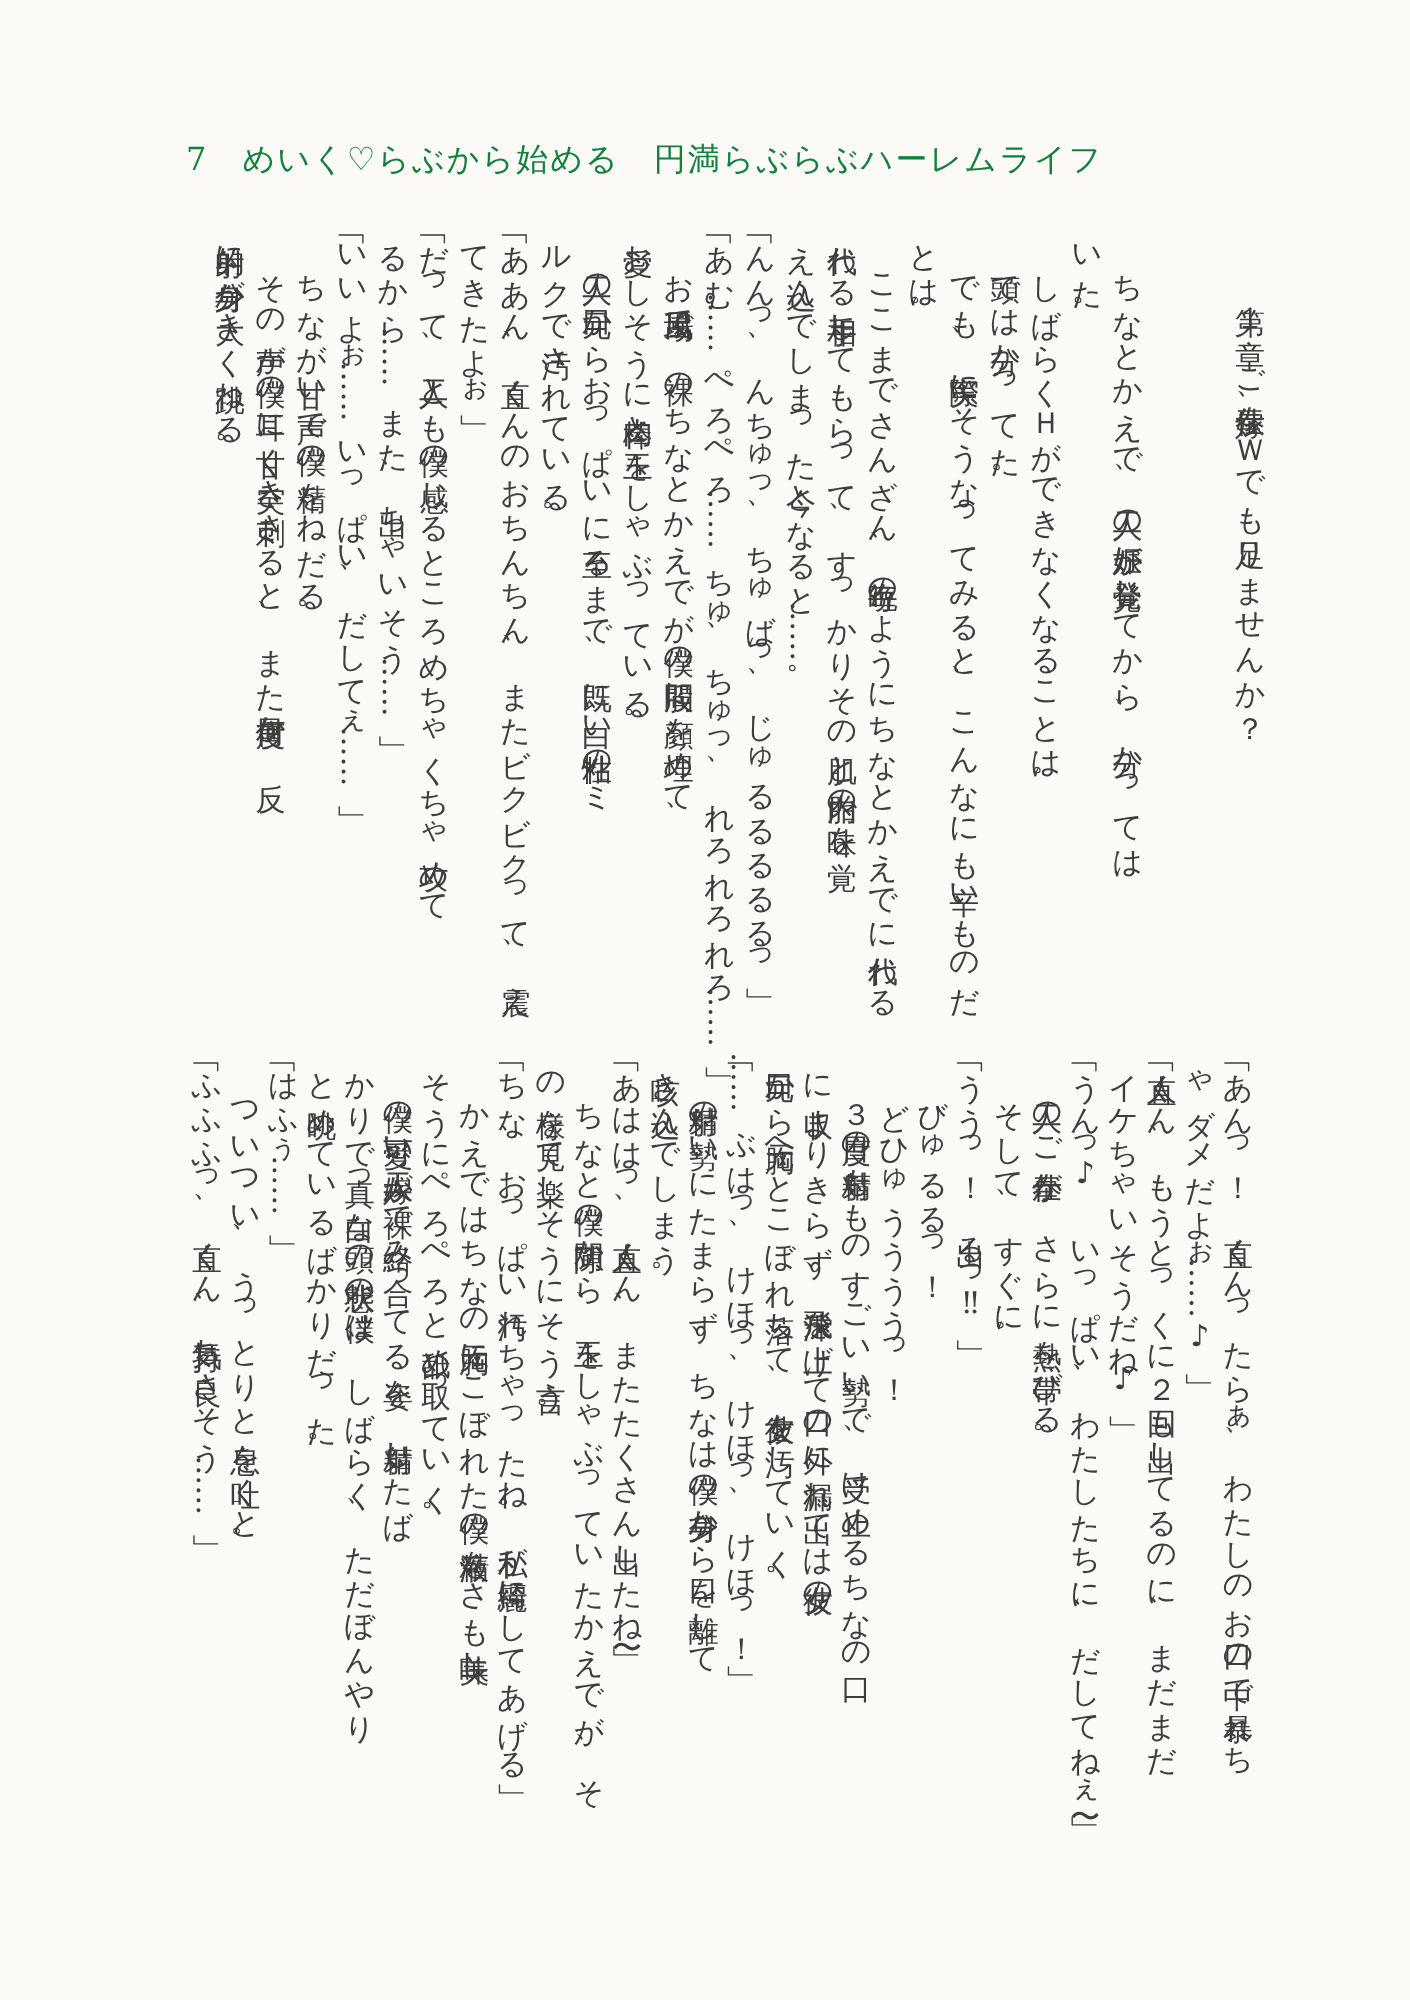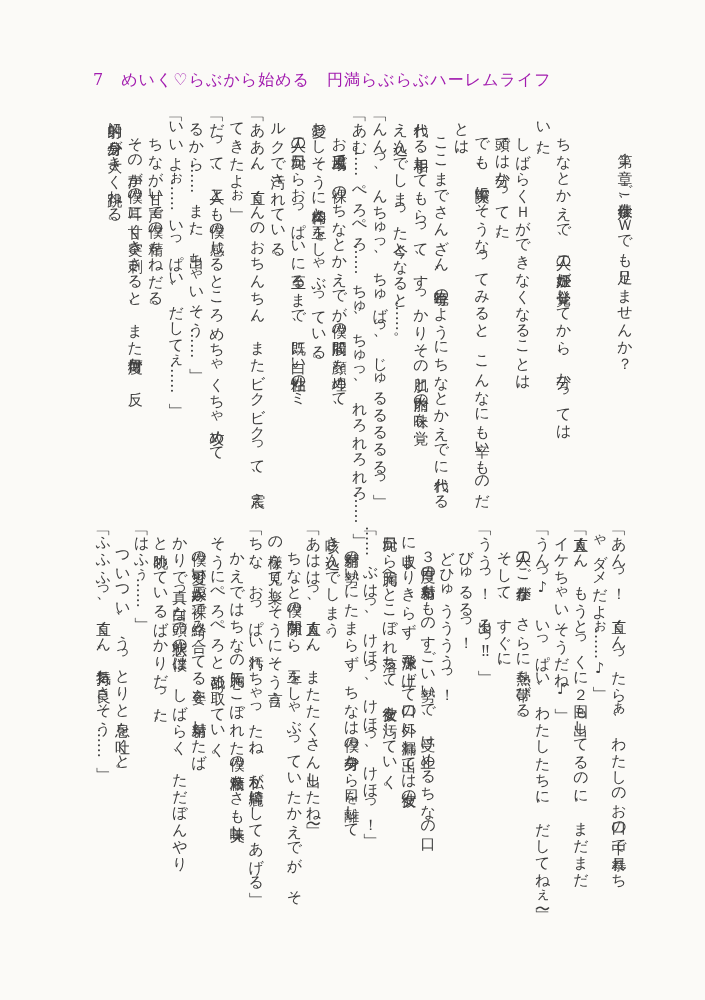--- a/index.html
+++ b/index.html
@@ -25,21 +25,21 @@
   #top-block{top:112px;right:70px;height:394px;line-height:20.4px;}
   #bottom-block{top:526px;right:77px;height:394px;line-height:19.1px;}
   .line{block-size:auto;}
   .ind1{text-indent:15px;}
   .ind2{text-indent:30px;}
   .heading{letter-spacing:0.5px;}
 </style>
 </head>
 <body style="background: rgb(251, 250, 247);">
 
-<div class="running-header" style="color: #a21caf; text-align: center;">
+<div class="running-header" style="color: #15803d; text-align: center;">
   <span class="pnum">7</span><span>めいく♡らぶから始める　円満らぶらぶハーレムライフ</span>
 </div>
 
 <div id="top-block" class="vblock" style="color: rgb(61, 61, 61);">
     <div class="line ind2 heading">第１章　ご奉仕嫁、Ｗでも足りませんか？</div>
     <div class="line">&nbsp;</div>
     <div class="line">&nbsp;</div>
     <div class="line ind1">ちなとかえで、二人の妊娠が発覚してから、分かっては</div>
     <div class="line">いた。</div>
     <div class="line ind1">しばらくＨができなくなることは。</div>

